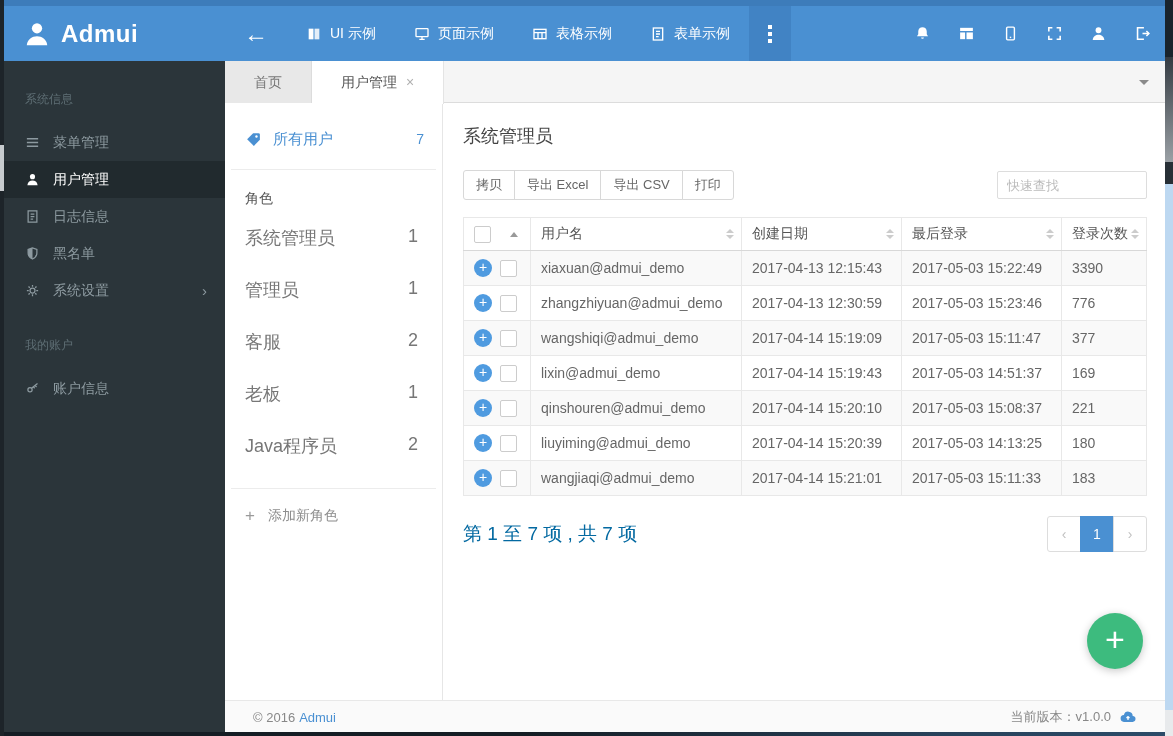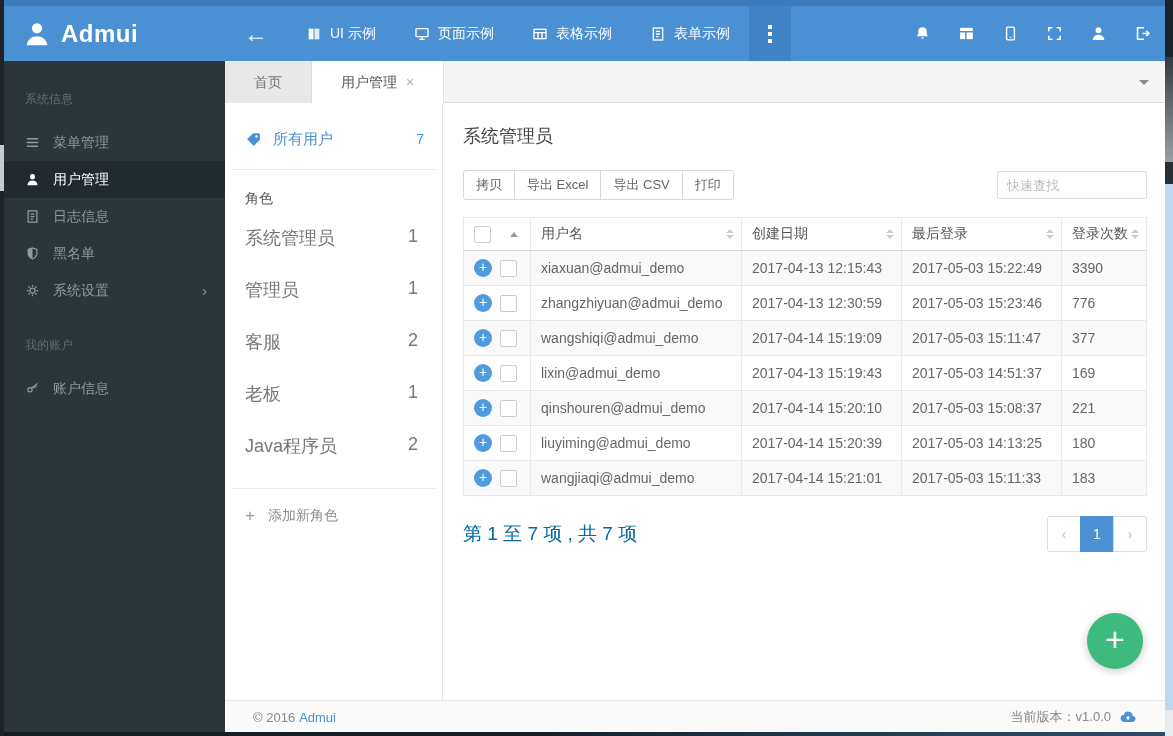--- a/index.html
+++ b/index.html
@@ -424,21 +424,21 @@
           <td>377</td>
         </tr>
         <tr>
           <td>
               <div class="rowctl">
                 <span class="expand-btn">+</span>
                 <span class="checkbox"></span>
               </div>
             </td>
           <td>lixin@admui_demo</td>
-          <td>2017-04-13 15:19:43</td>
+          <td>2017-04-14 15:19:43</td>
           <td>2017-05-03 14:51:37</td>
           <td>169</td>
         </tr>
         <tr class="odd">
           <td>
               <div class="rowctl">
                 <span class="expand-btn">+</span>
                 <span class="checkbox"></span>
               </div>
             </td>

